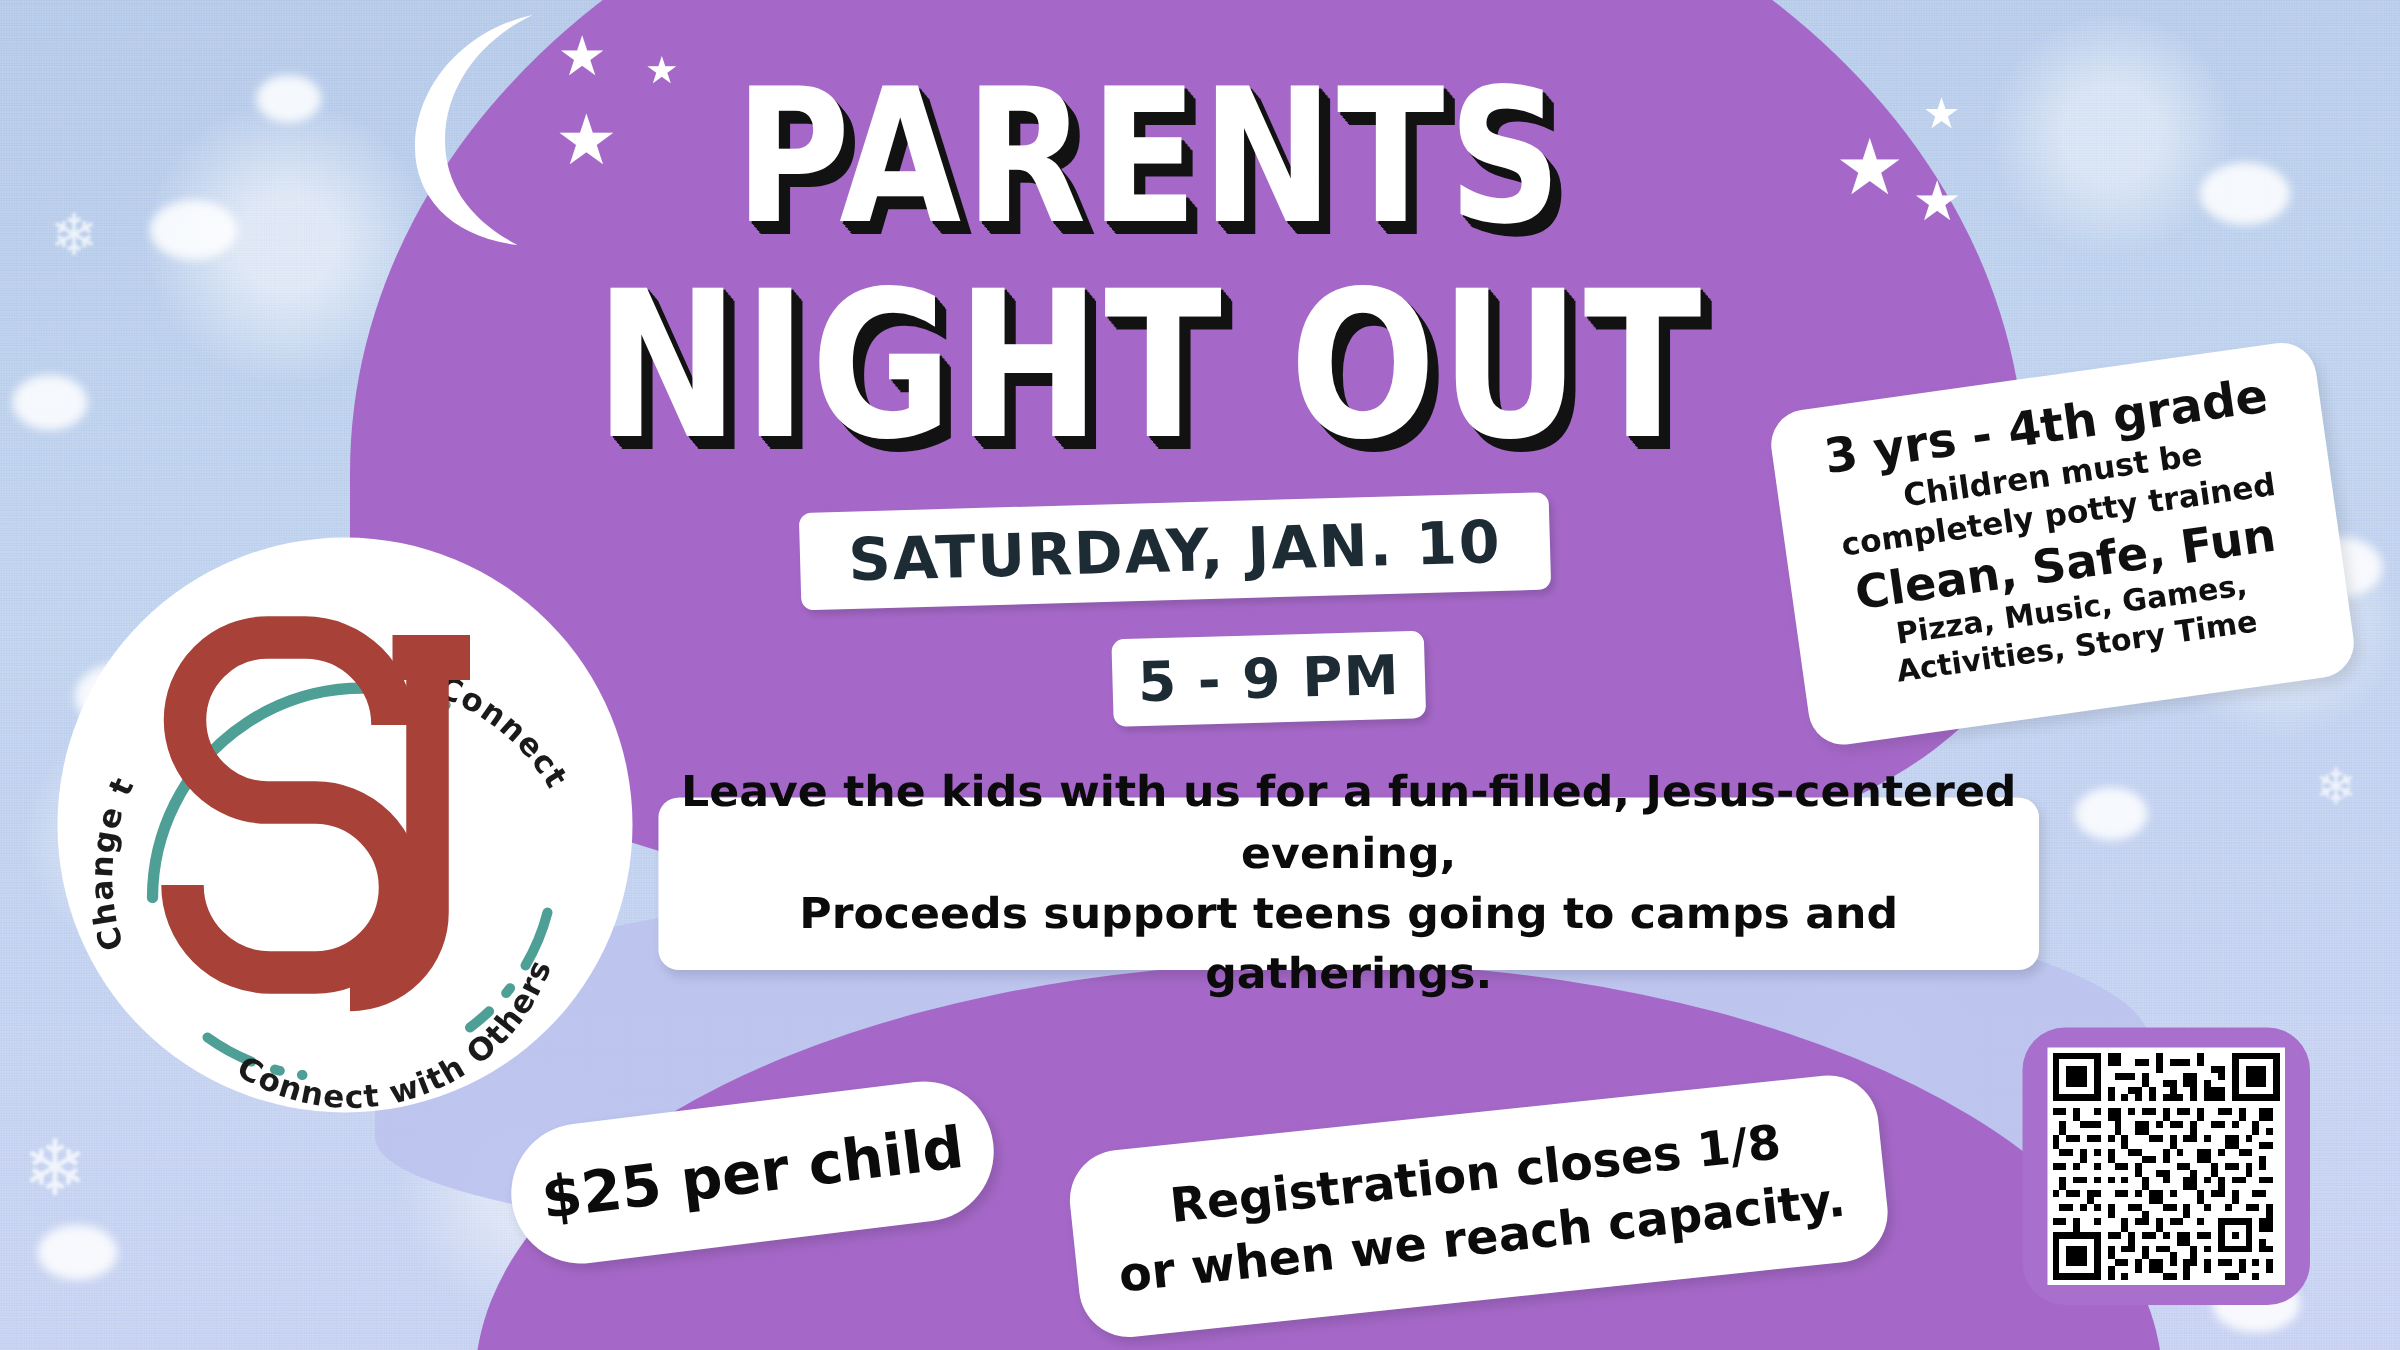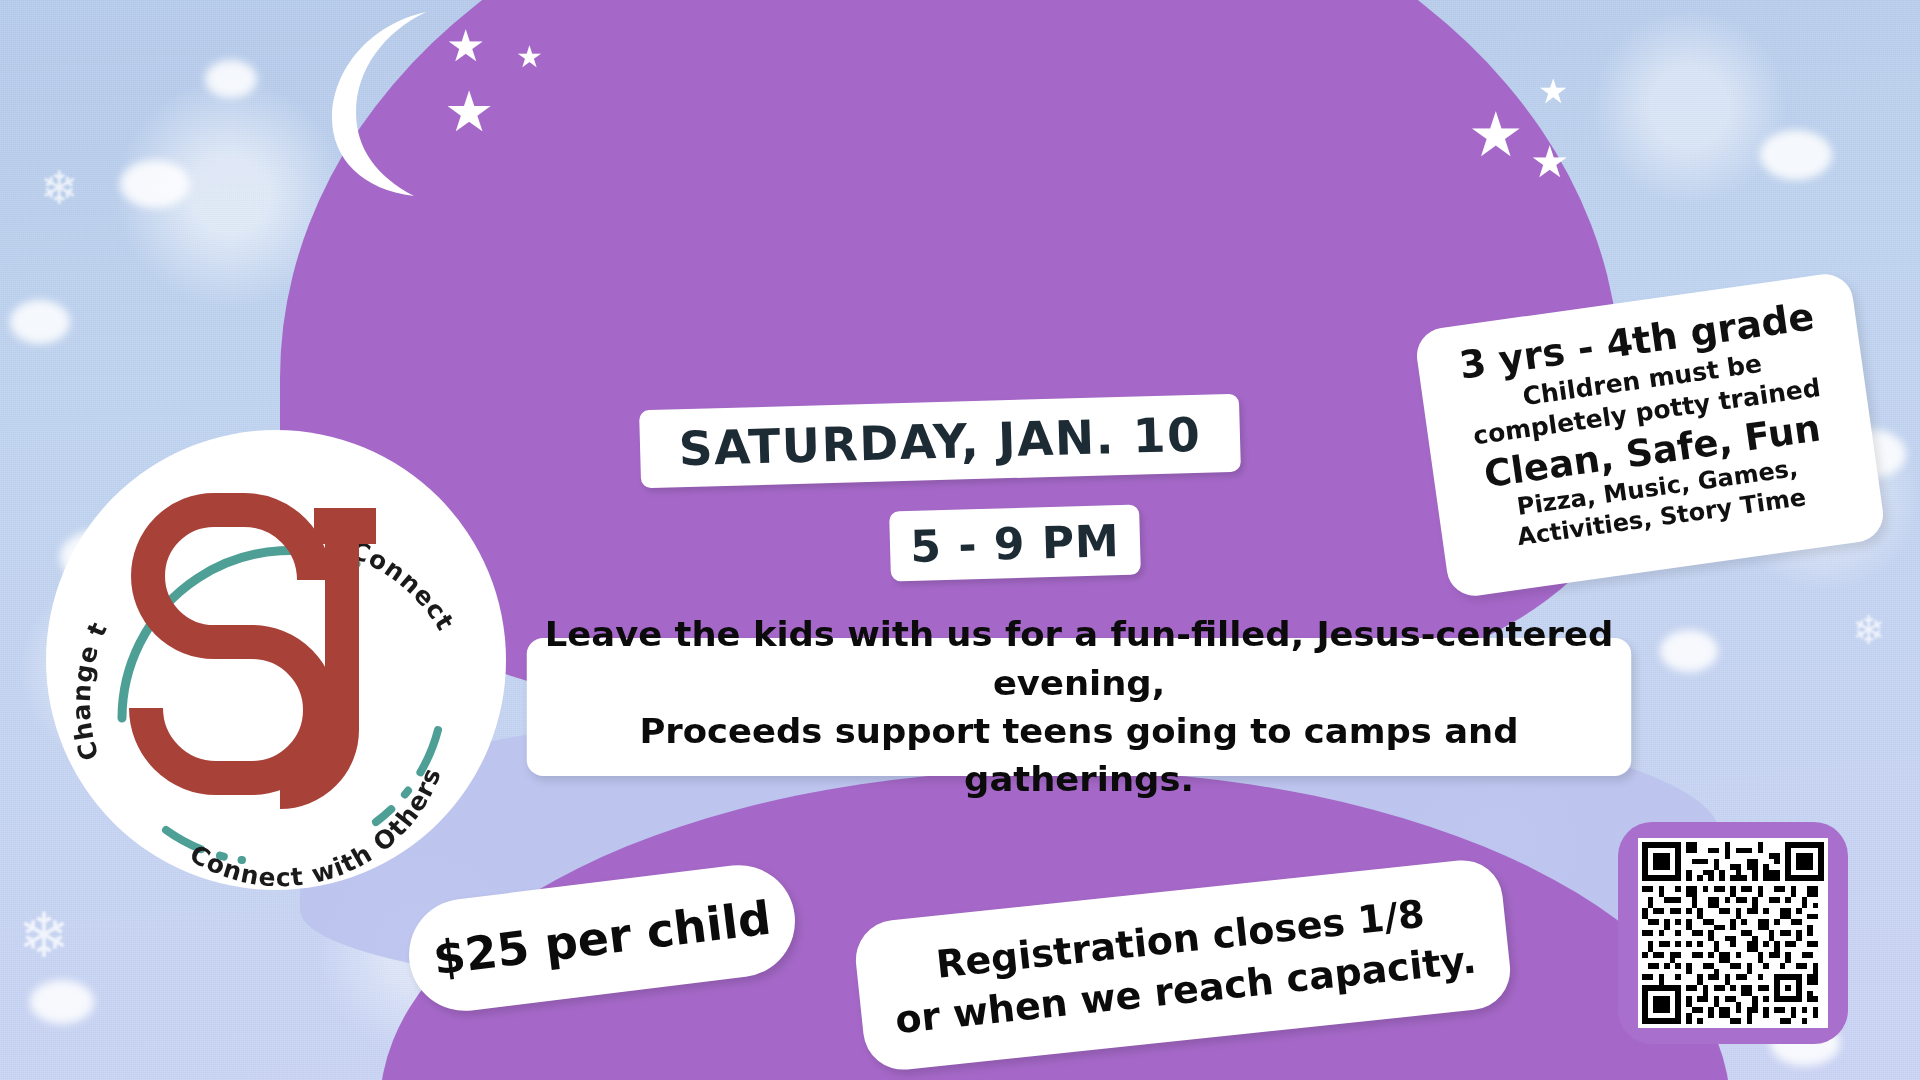--- a/index.html
+++ b/index.html
@@ -304,20 +304,24 @@
       <path d="M108 4 C52 16 14 62 14 110 C14 150 44 182 96 188 C58 168 38 140 38 104 C38 62 66 24 108 4 Z" fill="#ffffff"></path>
     </svg>
   </div>
   <div class="star" style="left:446px;top:24px;font-size:44px;">★</div>
   <div class="star" style="left:516px;top:42px;font-size:30px;">★</div>
   <div class="star" style="left:444px;top:84px;font-size:56px;">★</div>
   <div class="star" style="left:1468px;top:104px;font-size:62px;">★</div>
   <div class="star" style="left:1538px;top:74px;font-size:34px;">★</div>
   <div class="star" style="left:1530px;top:140px;font-size:44px;">★</div>
 
+  <div class="title-wrap">
+    <div class="title-line title-line1">PARENTS</div>
+    <div class="title-line title-line2">NIGHT OUT</div>
+  </div>
 
   <div class="badge badge-date">SATURDAY, JAN. 10</div>
   <div class="badge badge-time">5 - 9 PM</div>
 
   <div class="info-card">
     <div class="info-head">3 yrs - 4th grade</div>
     <div class="info-sub">Children must be</div>
     <div class="info-sub">completely potty trained</div>
     <div class="info-mid">Clean, Safe, Fun</div>
     <div class="info-list">Pizza, Music, Games,</div>

